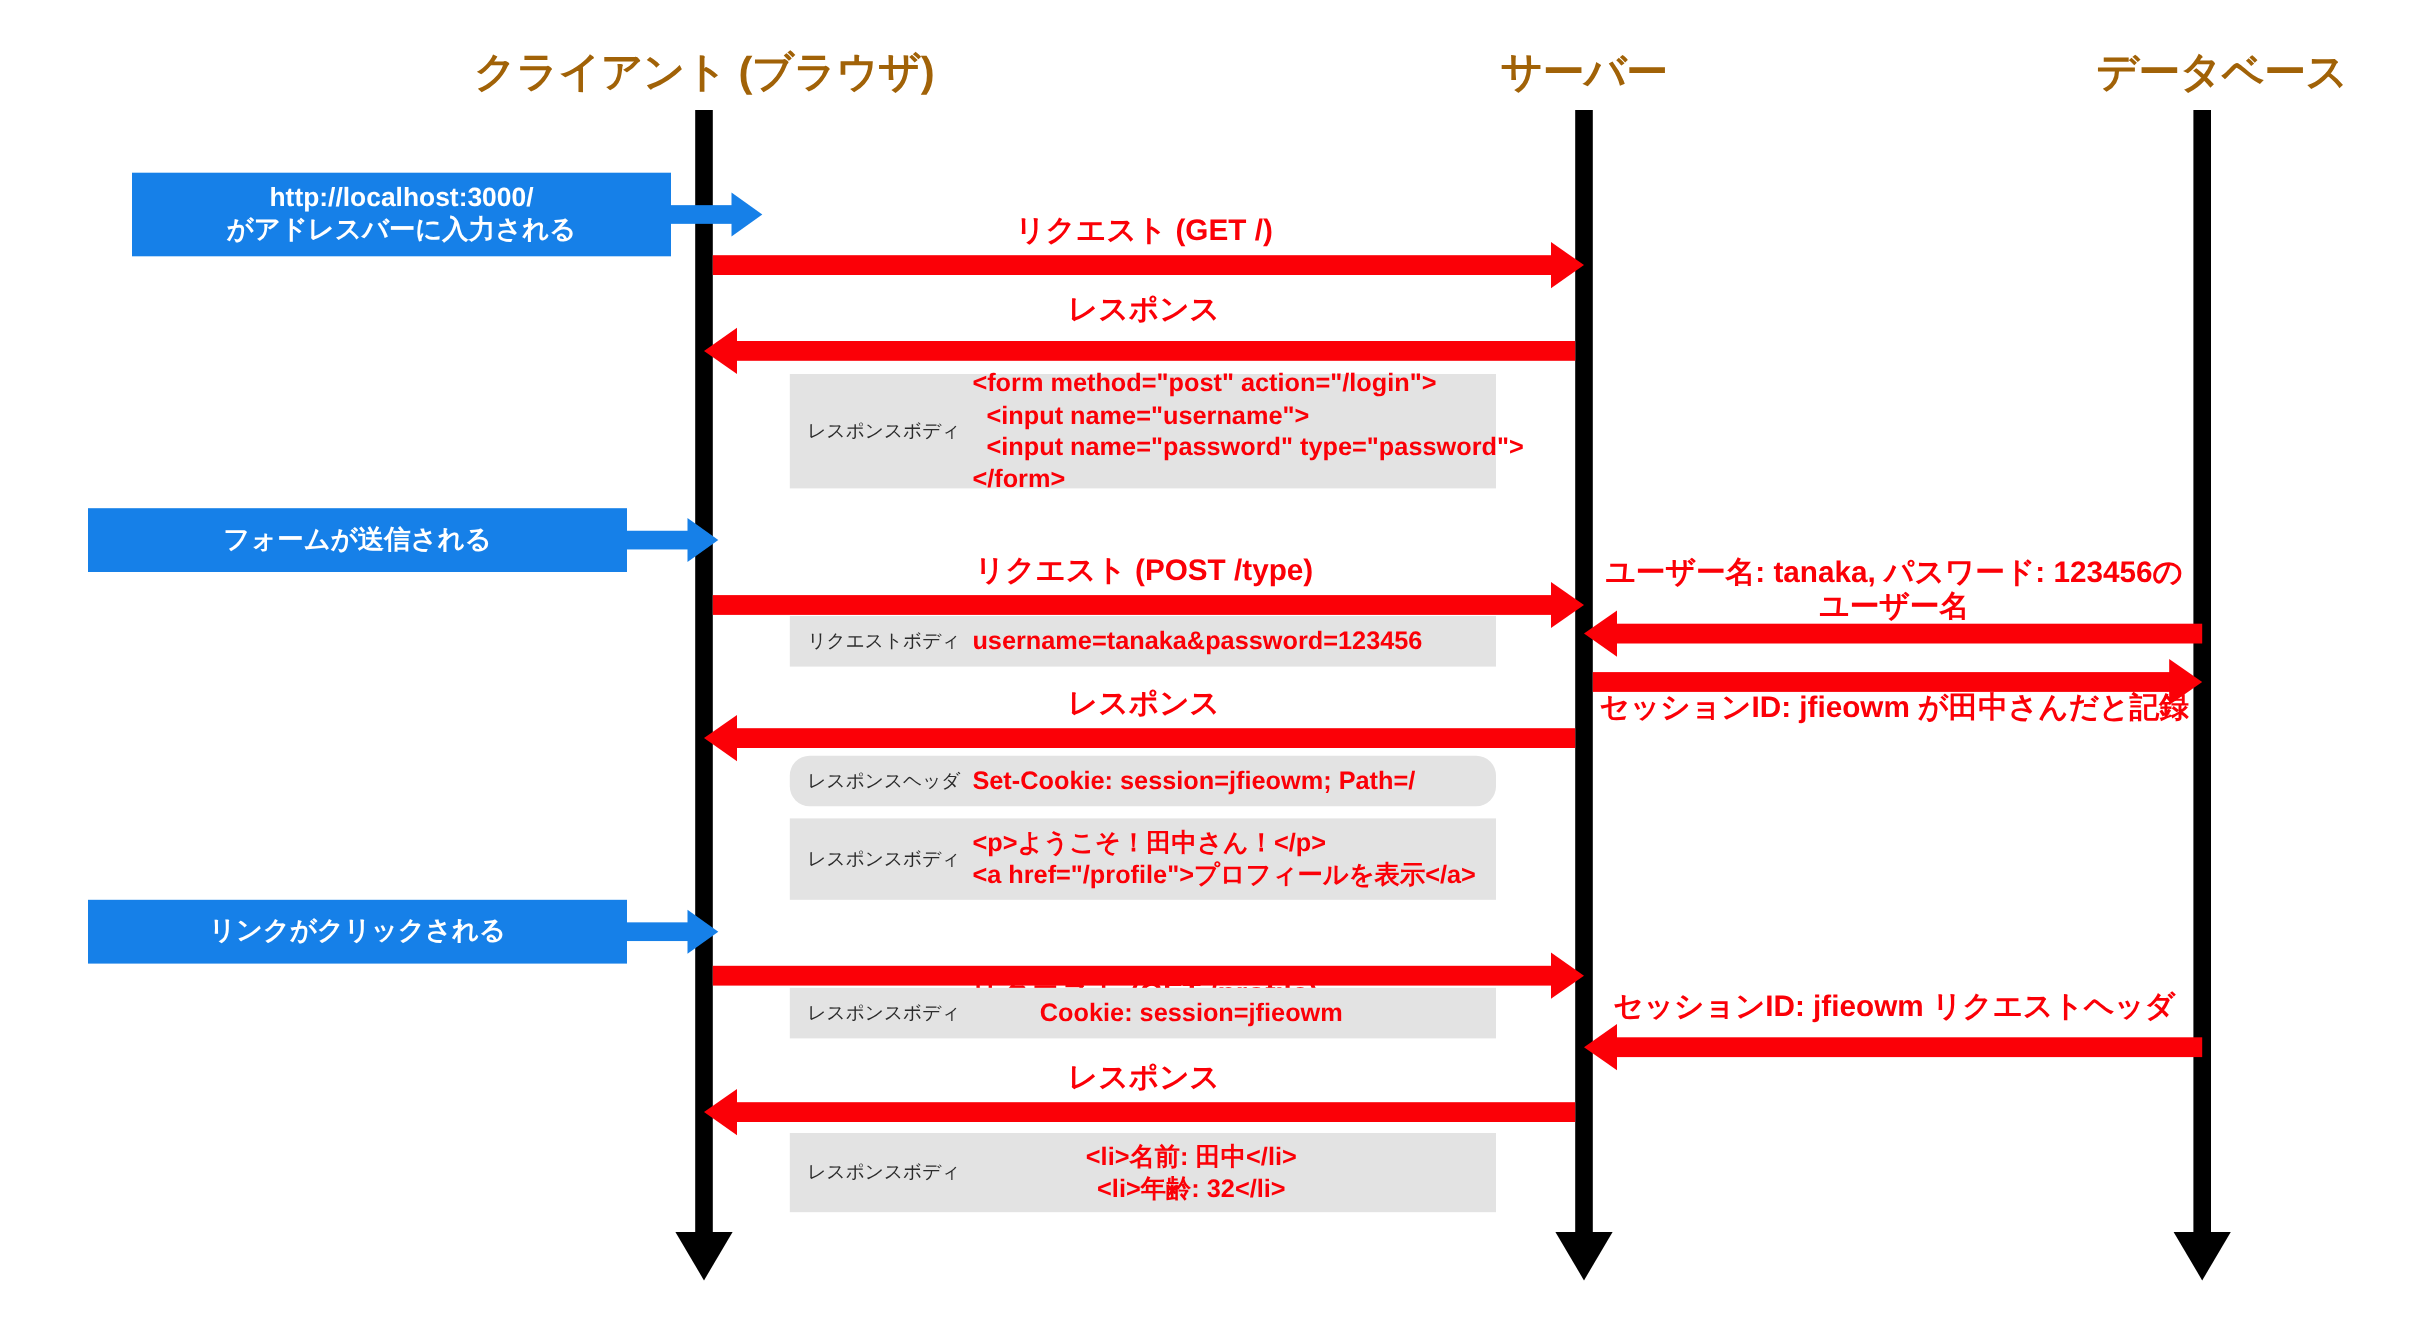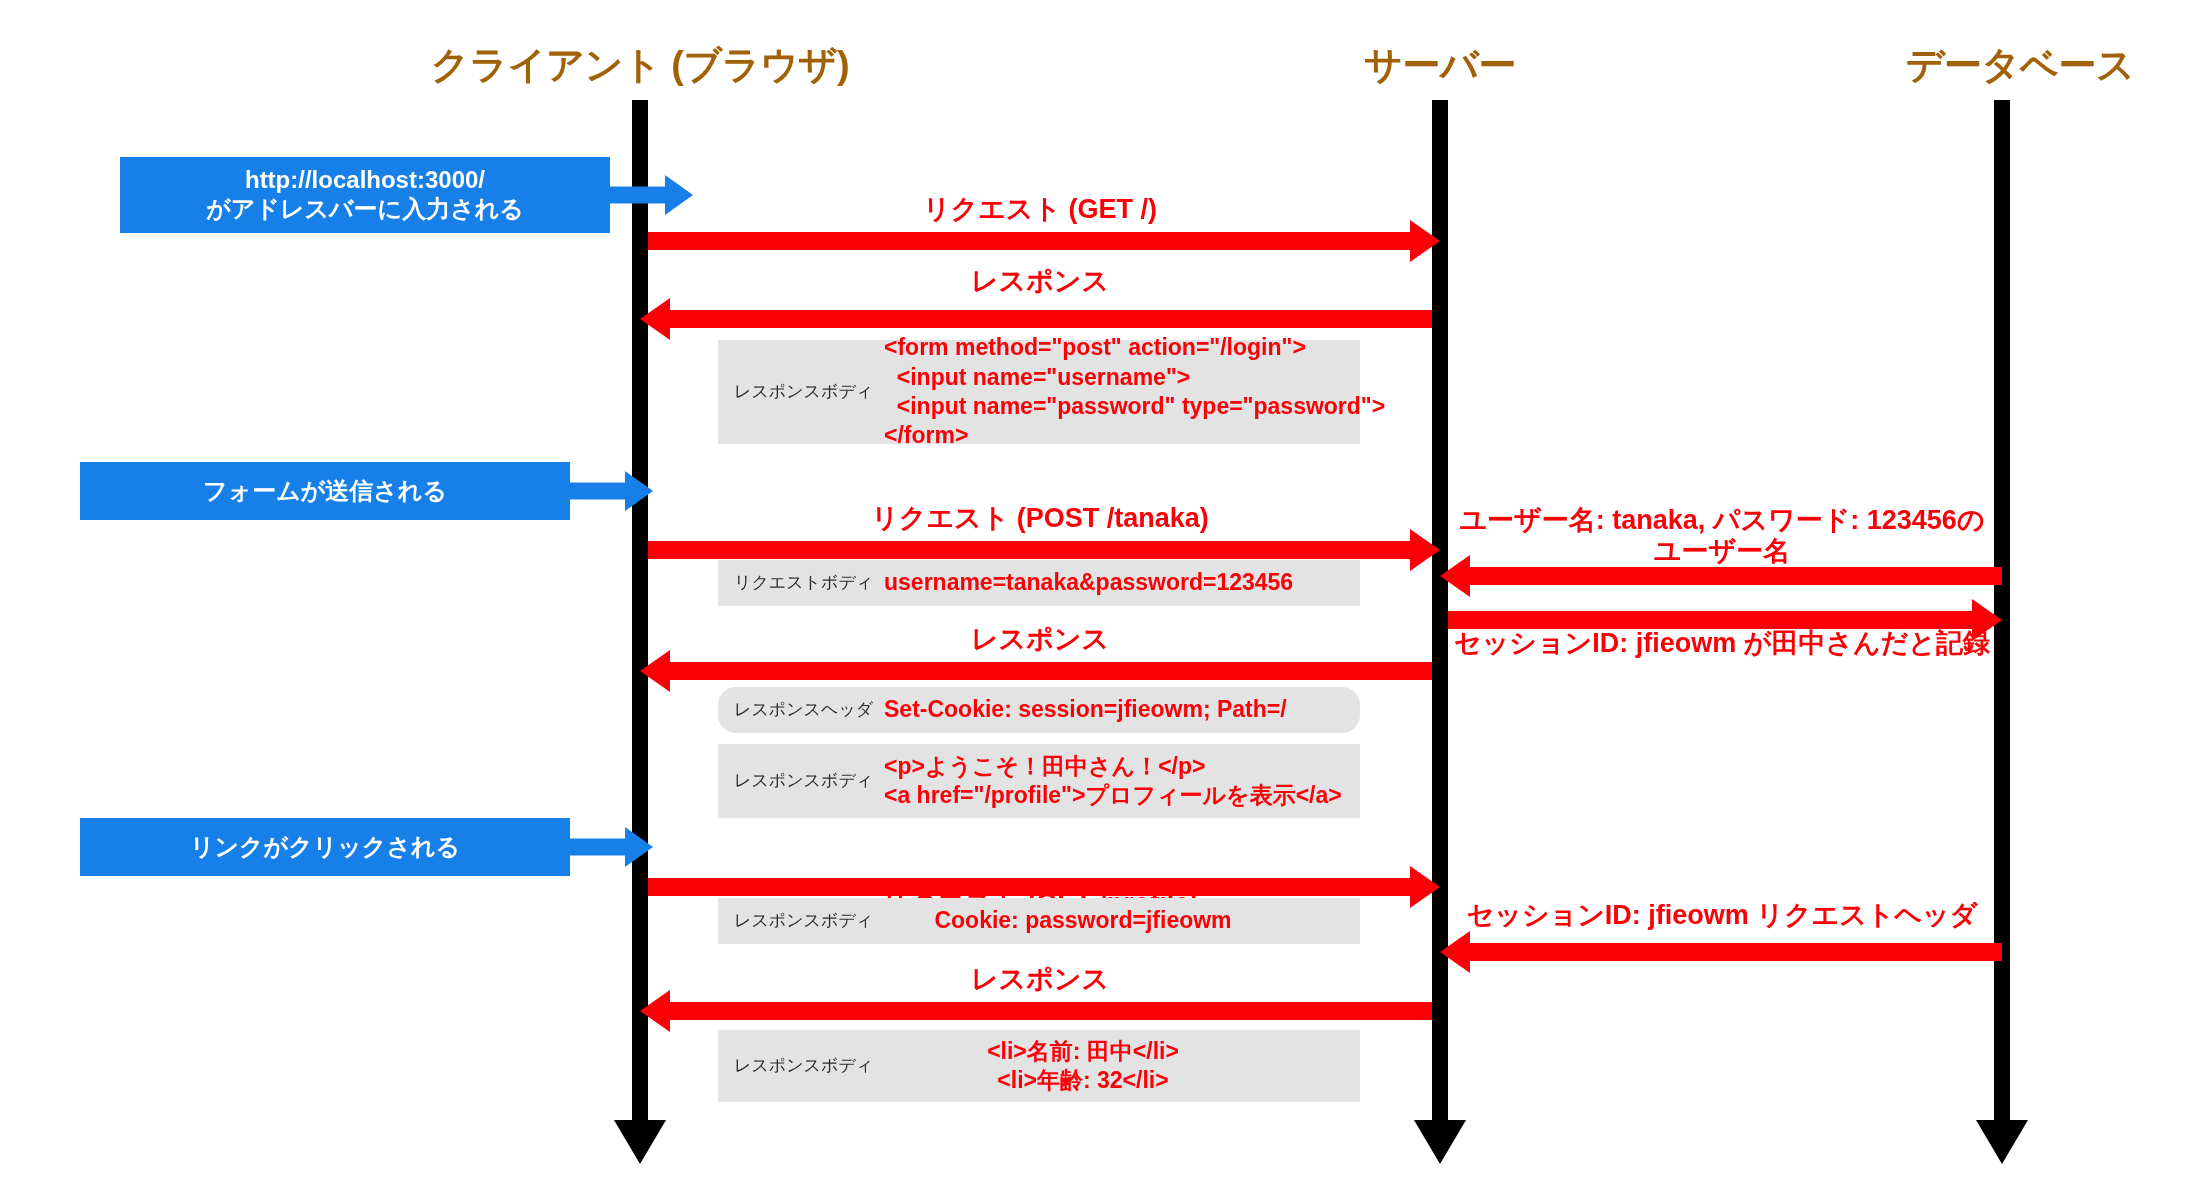--- a/index.html
+++ b/index.html
@@ -220,21 +220,21 @@
   </div>
 
   <div class="detail-box" style="left:718px; top:340px; width:642px; height:104px;">
     <div class="dkey">レスポンスボディ</div>
     <div class="dval">&lt;form method="post" action="/login"&gt;
   &lt;input name="username"&gt;
   &lt;input name="password" type="password"&gt;
 &lt;/form&gt;</div>
   </div>
 
-  <div class="msg-label" style="left:1040px; top:503px;">リクエスト (POST /tanaka)</div>
+  <div class="msg-label" style="left:1040px; top:503px;">リクエスト (POST /type)</div>
   <div class="msg to-right" style="left:648px; top:541px; width:792px;">
     <div class="shaft" style="left:0; right:26px;"></div>
     <div class="head"></div>
   </div>
 
   <div class="detail-box center-val" style="left:718px; top:560px; width:642px; height:46px;">
     <div class="dkey">リクエストボディ</div>
     <div class="dval">username=tanaka&amp;password=123456</div>
   </div>
 
@@ -271,21 +271,21 @@
   </div>
 
   <div class="msg-label" style="left:1040px; top:840px;margin-top:48px;">リクエスト (GET /profile)</div>
   <div class="msg to-right" style="left:648px; top:878px; width:792px;">
     <div class="shaft" style="left:0; right:26px;"></div>
     <div class="head"></div>
   </div>
 
   <div class="detail-box center-val" style="left:718px; top:898px; width:642px; height:46px;">
     <div class="dkey">レスポンスボディ</div>
-    <div class="dval">Cookie: password=jfieowm</div>
+    <div class="dval">Cookie: session=jfieowm</div>
   </div>
 
   <div class="msg-label" style="left:1722px; top:900px;">セッションID: jfieowm リクエストヘッダ</div>
   <div class="msg to-left" style="left:1440px; top:943px; width:562px;">
     <div class="shaft" style="left:26px; right:0;"></div>
     <div class="head"></div>
   </div>
 
   <div class="msg-label" style="left:1040px; top:964px;">レスポンス</div>
   <div class="msg to-left" style="left:640px; top:1002px; width:792px;">

